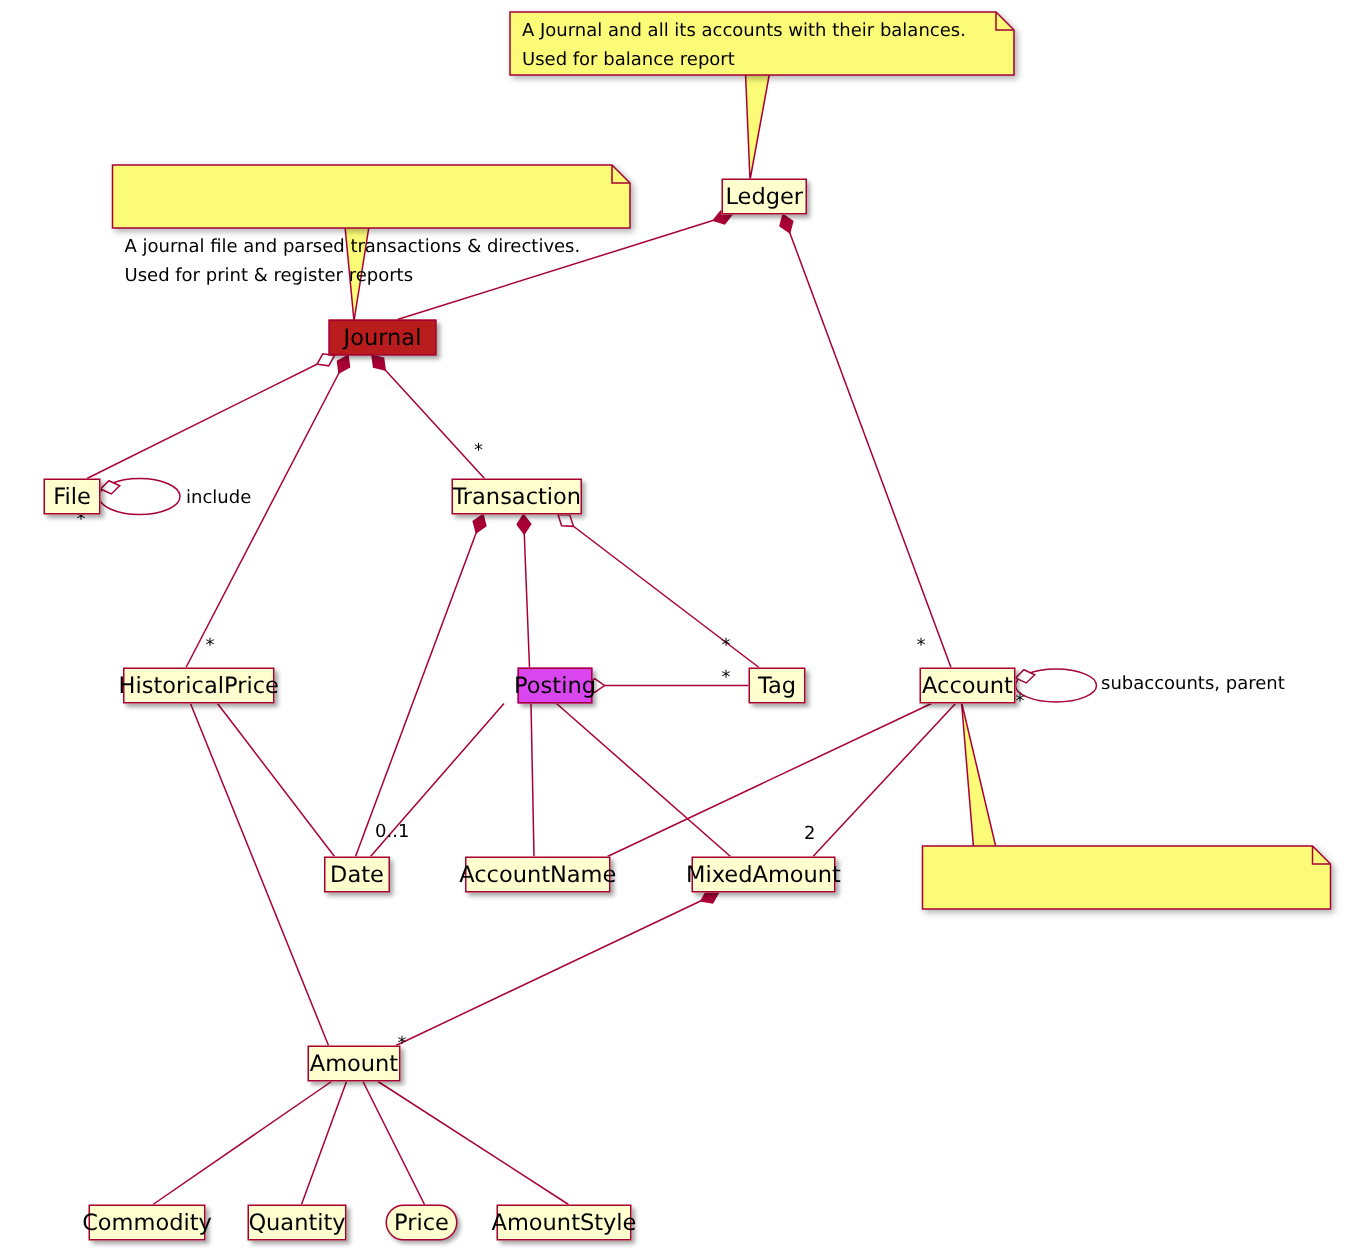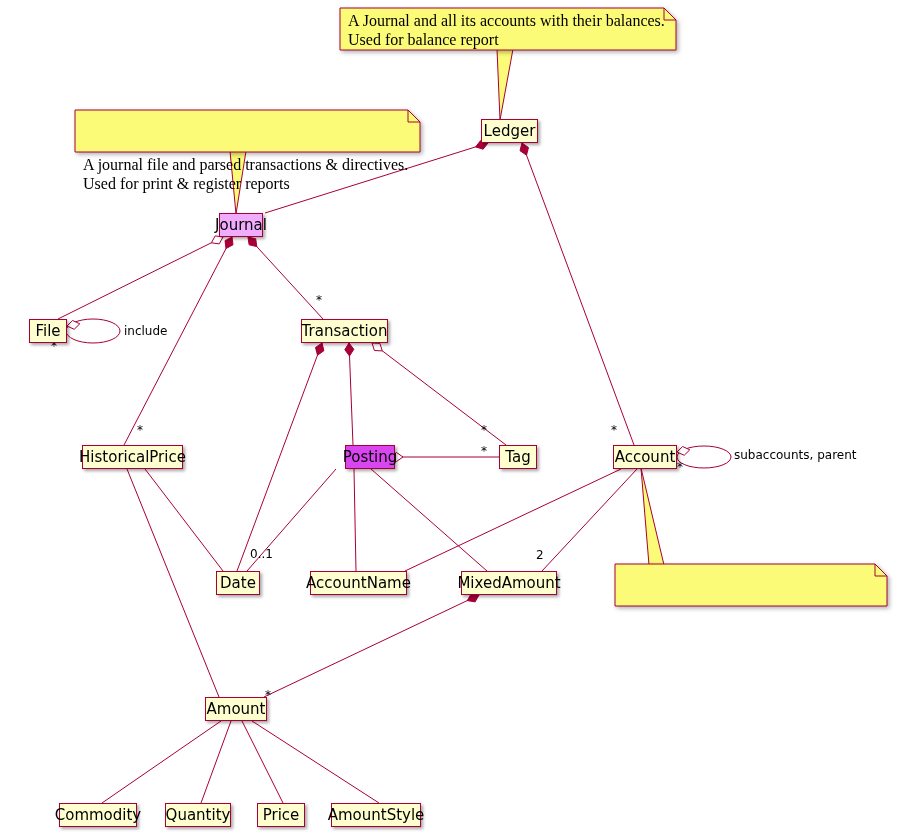--- a/index.html
+++ b/index.html
@@ -8,22 +8,22 @@
   #diagram { position:relative; width:909px; height:836px; background:#ffffff; overflow:hidden; }
   #diagram > svg { position:absolute; left:0; top:0; z-index:0; }
   .class-node {
     position:absolute; display:flex; align-items:center; justify-content:center;
     font-size:15px; color:#000; z-index:2;
     border-width:1px; border-style:solid;
     box-shadow:2px 2px 3px rgba(0,0,0,0.35);
     white-space:nowrap;
   }
   .note-text {
-    position:absolute; font-size:16px; line-height:19px; color:#000;
-    white-space:pre-line; z-index:2; pointer-events:none;font-family:Liberation Serif, serif;
+    position:absolute; font-size:12px; line-height:19px; color:#000;
+    white-space:pre-line; z-index:2; pointer-events:none;
   }
   .edge-label { position:absolute; font-size:12px; color:#000; z-index:1; white-space:nowrap; }
   .note-shadow { filter:drop-shadow(2px 2px 2px rgba(0,0,0,0.3)); }
 </style>
 </head>
 <body>
 
 <div id="diagram">
     <svg width="909" height="836">
       <line x1="488" y1="143" x2="265" y2="213" stroke="#A80036" stroke-width="1"></line>
@@ -81,28 +81,28 @@
     <div class="edge-label" style="left: 137px; top: 423px;">*</div>
     <div class="edge-label" style="left: 611px; top: 423px;">*</div>
     <div class="edge-label" style="left: 481px; top: 423px;">*</div>
     <div class="edge-label" style="left: 481px; top: 444px;">*</div>
     <div class="edge-label" style="left: 250px; top: 547px; text-align: center;">0..1</div>
     <div class="edge-label" style="left: 536px; top: 548px;">2</div>
     <div class="edge-label" style="left: 265px; top: 688px;">*</div>
     <div class="edge-label" style="left: 677px; top: 460px;">*</div>
     <div class="edge-label" style="left: 734px; top: 448px;">subaccounts, parent</div>
     <div class="class-node" style="left: 481px; top: 119px; width: 57px; height: 24px; background: rgb(254, 254, 206); border-color: rgb(168, 0, 54);">Ledger</div>
-    <div class="class-node" style="left: 219px; top: 213px; width: 44px; height: 24px; background: #f0abfc; border-color: rgb(168, 0, 54);">Journal</div>
+    <div class="class-node" style="left: 219px; top: 213px; width: 72px; height: 24px; background: #b91c1c; border-color: rgb(168, 0, 54);">Journal</div>
     <div class="class-node" style="left: 29px; top: 319px; width: 38px; height: 24px; background: rgb(254, 254, 206); border-color: rgb(168, 0, 54);">File</div>
     <div class="class-node" style="left: 301px; top: 319px; width: 87px; height: 24px; background: rgb(254, 254, 206); border-color: rgb(168, 0, 54);">Transaction</div>
     <div class="class-node" style="left: 82px; top: 445px; width: 101px; height: 24px; background: rgb(254, 254, 206); border-color: rgb(168, 0, 54);">HistoricalPrice</div>
     <div class="class-node" style="left: 345px; top: 445px; width: 50px; height: 24px; background: #d946ef; border-color: rgb(168, 0, 54);">Posting</div>
     <div class="class-node" style="left: 499px; top: 445px; width: 38px; height: 24px; background: rgb(254, 254, 206); border-color: rgb(168, 0, 54);">Tag</div>
     <div class="class-node" style="left: 613px; top: 445px; width: 64px; height: 24px; background: rgb(254, 254, 206); border-color: rgb(168, 0, 54);">Account</div>
     <div class="class-node" style="left: 216px; top: 571px; width: 44px; height: 24px; background: rgb(254, 254, 206); border-color: rgb(168, 0, 54);">Date</div>
     <div class="class-node" style="left: 310px; top: 571px; width: 97px; height: 24px; background: rgb(254, 254, 206); border-color: rgb(168, 0, 54);">AccountName</div>
     <div class="class-node" style="left: 461px; top: 571px; width: 96px; height: 24px; background: rgb(254, 254, 206); border-color: rgb(168, 0, 54);">MixedAmount</div>
     <div class="class-node" style="left: 205px; top: 697px; width: 62px; height: 24px; background: rgb(254, 254, 206); border-color: rgb(168, 0, 54);">Amount</div>
     <div class="class-node" style="left: 59px; top: 803px; width: 78px; height: 24px; background: rgb(254, 254, 206); border-color: rgb(168, 0, 54);">Commodity</div>
     <div class="class-node" style="left: 165px; top: 803px; width: 66px; height: 24px; background: rgb(254, 254, 206); border-color: rgb(168, 0, 54);">Quantity</div>
-    <div class="class-node" style="left: 257px; top: 803px; width: 48px; height: 24px; background: rgb(254, 254, 206); border-color: rgb(168, 0, 54);">Price</div>
+    <div class="class-node" style="left: 257px; top: 803px; width: 48px; height: 24px; background: rgb(254, 254, 206); border-color: rgb(168, 0, 54); border-radius: 12px;">Price</div>
     <div class="class-node" style="left: 331px; top: 803px; width: 90px; height: 24px; background: rgb(254, 254, 206); border-color: rgb(168, 0, 54);">AmountStyle</div>
   </div>
 
 </body></html>

